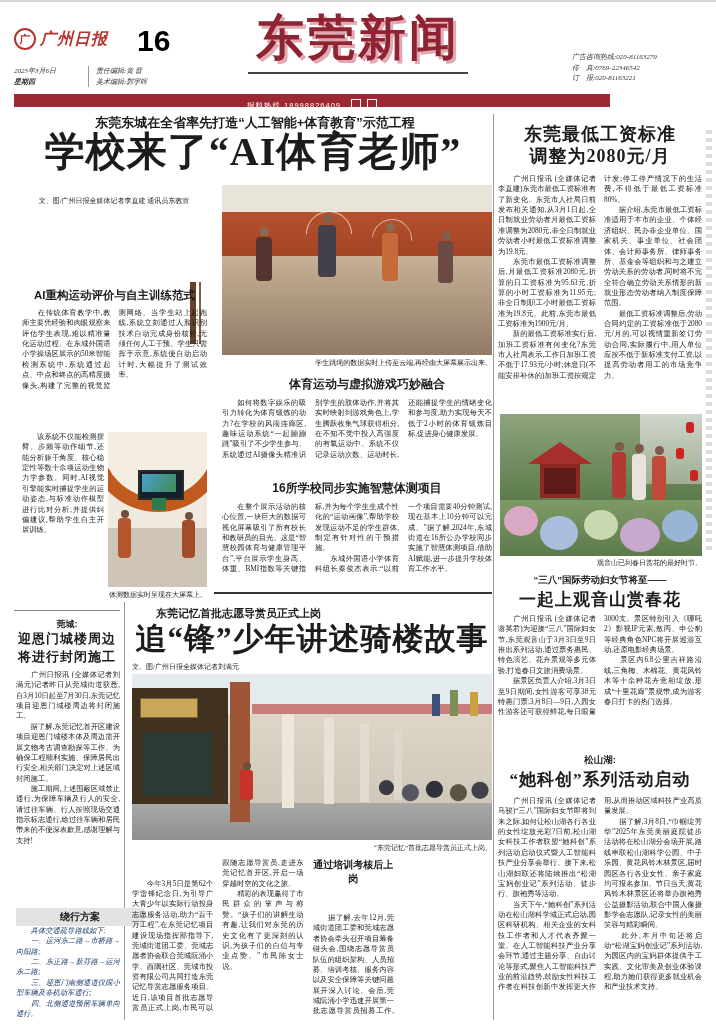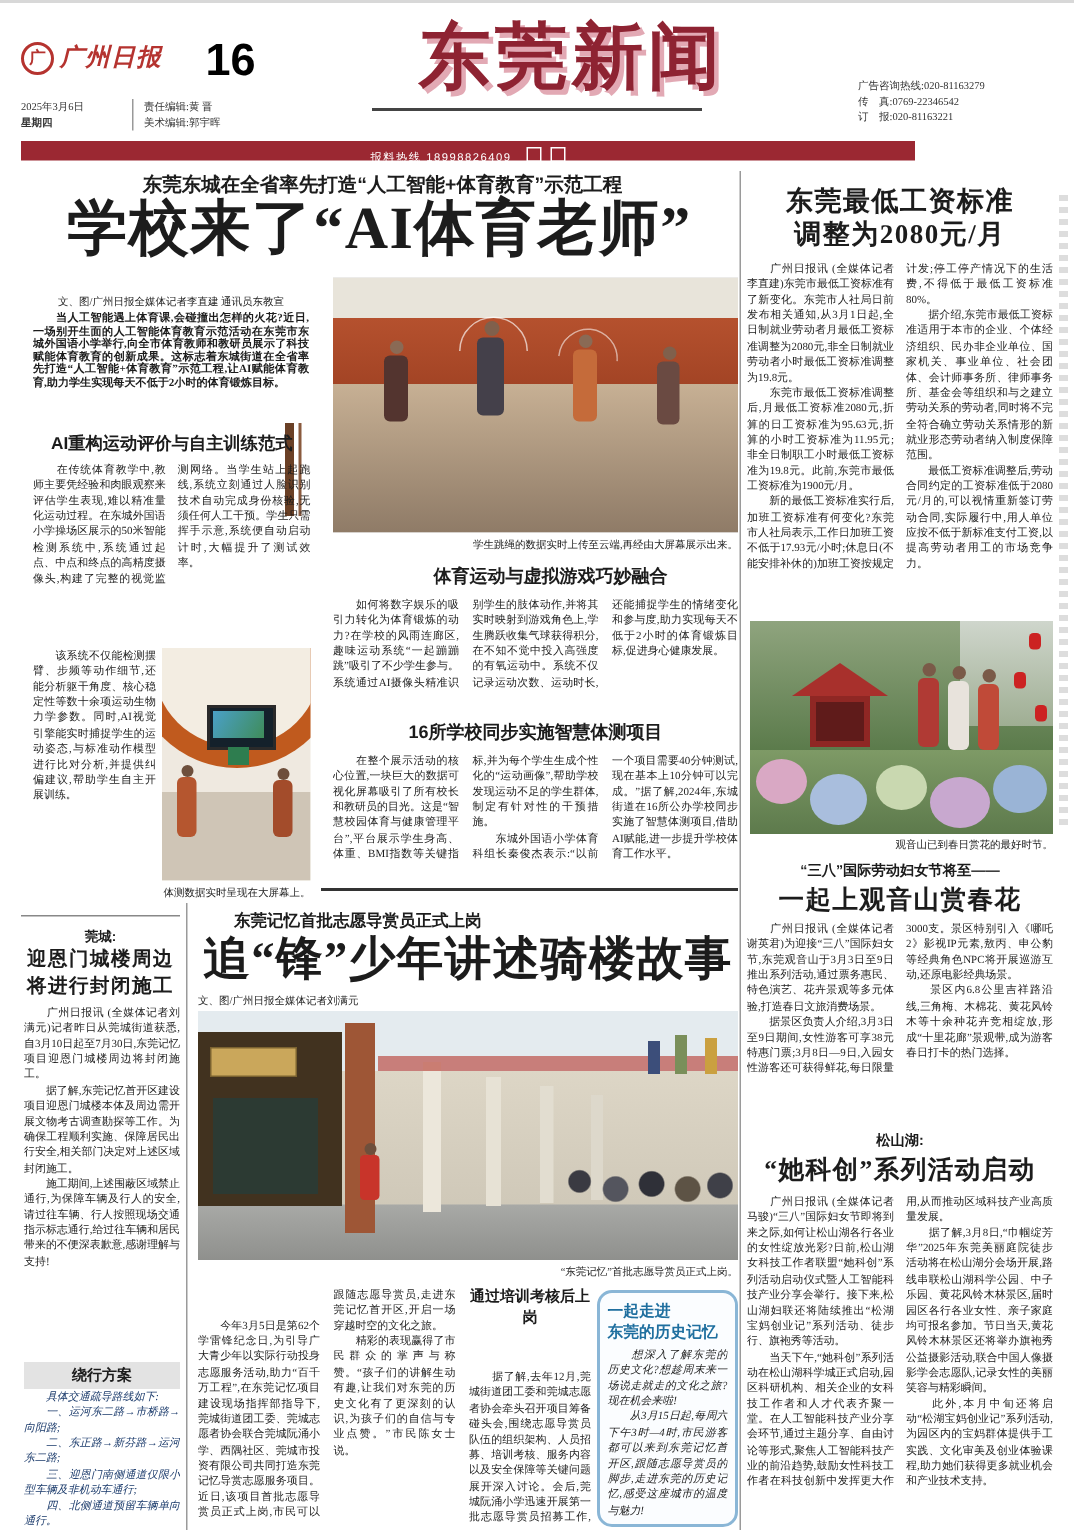--- a/index.html
+++ b/index.html
@@ -10,21 +10,21 @@
   .cols2{column-count:2;column-gap:8px;}
   .cols3{column-count:3;column-gap:9px;}
   .caption{font-size:7px;color:#222;text-align:right;overflow:hidden;white-space:nowrap;}
   .kicker{font-family:"Liberation Sans",sans-serif;font-weight:bold;text-align:center;overflow:hidden;}
   .headline{font-weight:bold;text-align:center;overflow:hidden;letter-spacing:1px;}
   .subhead{font-family:"Liberation Sans",sans-serif;font-weight:bold;text-align:center;overflow:hidden;}
   .vline{position:absolute;width:1px;background:#9a9a9a;}
   .hline{position:absolute;height:1px;background:#555;}
   .ph{position:absolute;overflow:hidden;background:#ddd;}
   .ps{position:absolute;}
-  .masthead-small{font-size:7px;line-height:1.5;color:#333;}
+  .masthead-small{font-size:7px;line-height:1.5;color:#333;font-style:italic;}
   .inline-subhead{font-family:"Liberation Sans",sans-serif;font-weight:bold;text-align:center;
                   font-size:10px;margin:6px 0;break-inside:avoid;}
 </style>
 </head>
 <body>
 
 <div class="page">
 
   <div class="abs" style="left:14px;top:26px;width:120px;height:34px;">
     <span style="display:inline-block;width:18px;height:18px;border:2px solid #b5332f;border-radius:50%;color:#b5332f;font-size:11px;line-height:18px;text-align:center;font-weight:bold;vertical-align:middle;">广</span>
@@ -34,21 +34,21 @@
 
   <div class="abs masthead-small" style="left:14px;top:64px;width:70px;">
     <div>2025年3月6日</div>
     <div style="font-weight:bold;">星期四</div>
   </div>
   <div class="abs masthead-small" style="left:88px;top:64px;width:110px;border-left:1px solid #999;padding-left:7px;">
     <div>责任编辑:黄 晋</div>
     <div>美术编辑:郭宇晖</div>
   </div>
 
-  <div class="abs" style="left:233px;top:4px;width:250px;text-align:right;font-size:48px;font-weight:bold;color:#8e2332;letter-spacing:3px;text-shadow:3px 3px 0 #e2a9b4;">东莞新闻</div>
+  <div class="abs" style="left:233px;top:4px;width:250px;text-align:center;font-size:48px;font-weight:bold;color:#8e2332;letter-spacing:3px;text-shadow:3px 3px 0 #e2a9b4;">东莞新闻</div>
   <div class="abs" style="left:248px;top:70px;width:220px;height:2px;background:#444;"></div>
 
   <div class="abs masthead-small" style="left:572px;top:50px;width:132px;">
     <div>广告咨询热线:020-81163279</div>
     <div>传　真:0769-22346542</div>
     <div>订　报:020-81163221</div>
   </div>
 
   <div class="abs" style="left:14px;top:92px;width:596px;height:13px;background:#9b2832;text-align:center;">
     <span style="color:#fff;font-size:7.5px;line-height:13px;font-family:'Liberation Sans',sans-serif;letter-spacing:1px;">报料热线 18998826409</span>
@@ -59,21 +59,20 @@
   <div class="vline" style="left:493px;top:112px;height:906px;"></div>
   <div class="vline" style="left:124px;top:600px;height:418px;"></div>
   <div class="hline" style="left:214px;top:590px;width:278px;height:2px;background:#333;"></div>
   <div class="hline" style="left:14px;top:608px;width:106px;background:#888;"></div>
   <div class="abs" style="left:706px;top:128px;width:6px;height:420px;background:repeating-linear-gradient(#bbb 0 4px,transparent 4px 8px);opacity:.5;"></div>
 
   <div class="abs kicker" style="left:20px;top:112px;width:470px;font-size:13px;">东莞东城在全省率先打造“人工智能+体育教育”示范工程</div>
   <div class="abs headline" style="left:14px;top:128px;width:478px;font-size:40px;line-height:1.1;">学校来了“AI体育老师”</div>
 
   <div class="abs" style="left:22px;top:194px;width:184px;font-size:7px;text-align:center;color:#222;">文、图/广州日报全媒体记者李直建 通讯员东教宣</div>
-  <div class="abs body" style="left:22px;top:206px;width:184px;height:68px;font-weight:bold;font-size:7.4px;line-height:1.15;">　　当人工智能遇上体育课,会碰撞出怎样的火花?近日,一场别开生面的人工智能体育教育示范活动在东莞市东城外国语小学举行,向全市体育教师和教研员展示了科技赋能体育教育的创新成果。这标志着东城街道在全省率先打造“人工智能+体育教育”示范工程,让AI赋能体育教育,助力学生实现每天不低于2小时的体育锻炼目标。</div>
 
   <div class="abs" style="left:190px;top:280px;width:6px;height:62px;background:#6a4026;"></div>
   <div class="abs" style="left:199px;top:280px;width:2px;height:62px;background:#8a5a3e;"></div>
 
   <div class="ph" style="left:222px;top:183px;width:270px;height:170px;">
     <div class="ps" style="left:0;top:0;width:100%;height:16%;background:#e8e4da;"></div>
     <div class="ps" style="left:0;top:16%;width:100%;height:26%;background:linear-gradient(#b5512e,#a34425);"></div>
     <div class="ps" style="left:0;top:42%;width:100%;height:58%;background:linear-gradient(#c7b094,#8f7b67);"></div>
     <div class="ps" style="left:34px;top:52px;width:16px;height:44px;background:#53342f;border-radius:4px;"></div>
     <div class="ps" style="left:38px;top:42px;width:9px;height:9px;background:#8a6a55;border-radius:50%;"></div>
@@ -112,21 +111,21 @@
   <div class="abs subhead" style="left:222px;top:478px;width:270px;font-size:12px;">16所学校同步实施智慧体测项目</div>
   <div class="abs body cols3" style="left:222px;top:500px;width:270px;height:84px;">　　在整个展示活动的核心位置,一块巨大的数据可视化屏幕吸引了所有校长和教研员的目光。这是“智慧校园体育与健康管理平台”,平台展示学生身高、体重、BMI指数等关键指标,并为每个学生生成个性化的“运动画像”,帮助学校发现运动不足的学生群体,制定有针对性的干预措施。
 　　东城外国语小学体育科组长秦俊杰表示:“以前一个项目需要40分钟测试,现在基本上10分钟可以完成。”据了解,2024年,东城街道在16所公办学校同步实施了智慧体测项目,借助AI赋能,进一步提升学校体育工作水平。</div>
 
   <div class="abs kicker" style="left:14px;top:616px;width:106px;font-size:9px;">莞城:</div>
   <div class="abs headline" style="left:14px;top:628px;width:106px;font-size:13px;line-height:1.35;white-space:pre-wrap;">迎恩门城楼周边
 将进行封闭施工</div>
   <div class="abs body" style="left:16px;top:668px;width:104px;height:234px;">　　广州日报讯 (全媒体记者刘满元)记者昨日从莞城街道获悉,自3月10日起至7月30日,东莞记忆项目迎恩门城楼周边将封闭施工。
 　　据了解,东莞记忆首开区建设项目迎恩门城楼本体及周边需开展文物考古调查勘探等工作。为确保工程顺利实施、保障居民出行安全,相关部门决定对上述区域封闭施工。
 　　施工期间,上述围蔽区域禁止通行,为保障车辆及行人的安全,请过往车辆、行人按照现场交通指示标志通行,给过往车辆和居民带来的不便深表歉意,感谢理解与支持!</div>
-  <div class="abs subhead" style="left:16px;top:906px;width:104px;font-size:10px;background:#e3e3e3;padding:2px 0;">绕行方案</div>
+  <div class="abs subhead" style="left:16px;top:906px;width:104px;font-size:10px;background:#e3e3e3;padding:2px 12px;">绕行方案</div>
   <div class="abs body" style="left:16px;top:924px;width:104px;height:96px;font-style:italic;color:#1a3a6b;">　　具体交通疏导路线如下:
 　　一、运河东二路→市桥路→向阳路;
 　　二、东正路→新芬路→运河东二路;
 　　三、迎恩门南侧通道仅限小型车辆及非机动车通行;
 　　四、北侧通道预留车辆单向通行。</div>
 
   <div class="abs kicker" style="left:132px;top:604px;width:360px;font-size:11px;text-align:left;padding-left:24px;">东莞记忆首批志愿导赏员正式上岗</div>
   <div class="abs headline" style="left:132px;top:618px;width:360px;font-size:31px;line-height:1.2;">追“锋”少年讲述骑楼故事</div>
   <div class="abs" style="left:132px;top:660px;width:170px;font-size:7px;color:#222;">文、图/广州日报全媒体记者刘满元</div>
 
@@ -153,26 +152,20 @@
   <div class="abs caption" style="left:132px;top:841px;width:360px;">“东莞记忆”首批志愿导赏员正式上岗。</div>
 
   <div class="abs body cols3" style="left:132px;top:856px;width:262px;height:162px;">
     <div style="white-space:pre-wrap;">　　今年3月5日是第62个学雷锋纪念日,为引导广大青少年以实际行动投身志愿服务活动,助力“百千万工程”,在东莞记忆项目建设现场指挥部指导下,莞城街道团工委、莞城志愿者协会联合莞城阮涌小学、西隅社区、莞城市投资有限公司共同打造东莞记忆导赏志愿服务项目。近日,该项目首批志愿导赏员正式上岗,市民可以跟随志愿导赏员,走进东莞记忆首开区,开启一场穿越时空的文化之旅。
 　　精彩的表现赢得了市民群众的掌声与称赞。“孩子们的讲解生动有趣,让我们对东莞的历史文化有了更深刻的认识,为孩子们的自信与专业点赞。”市民陈女士说。</div>
     <div class="inline-subhead">通过培训考核后上岗</div>
     <div style="white-space:pre-wrap;">　　据了解,去年12月,莞城街道团工委和莞城志愿者协会牵头召开项目筹备碰头会,围绕志愿导赏员队伍的组织架构、人员招募、培训考核、服务内容以及安全保障等关键问题展开深入讨论。会后,莞城阮涌小学迅速开展第一批志愿导赏员招募工作,经层层筛选,最终确定16名学生入选预备队伍。
 　　今年1月上旬,“校内+实地”培训拉开序幕,老师从历史文化、讲解技巧、语言表达等方面对志愿导赏员进行系统培训。2月下旬,他们顺利通过考核,正式成为东莞记忆志愿导赏员队伍的一员。</div>
   </div>
 
-  <div class="abs" style="left:398px;top:858px;width:94px;height:158px;border:2px solid #8ab6d6;border-radius:10px;background:#fbfdff;box-sizing:border-box;padding:5px 5px;overflow:hidden;">
-    <div style="font-family:'Liberation Sans',sans-serif;font-weight:bold;font-size:10.5px;color:#1f6f9f;">一起走进</div>
-    <div style="font-family:'Liberation Sans',sans-serif;font-weight:bold;font-size:10.5px;color:#1f6f9f;margin-bottom:3px;">东莞的历史记忆</div>
-    <div class="body" style="font-style:italic;height:118px;">　　想深入了解东莞的历史文化?想趁周末来一场说走就走的文化之旅?现在机会来啦!
-　　从3月15日起,每周六下午3时—4时,市民游客都可以来到东莞记忆首开区,跟随志愿导赏员的脚步,走进东莞的历史记忆,感受这座城市的温度与魅力!</div>
-  </div>
 
   <div class="abs headline" style="left:498px;top:120px;width:204px;font-size:18px;">东莞最低工资标准</div>
   <div class="abs headline" style="left:498px;top:142px;width:204px;font-size:18px;">调整为2080元/月</div>
   <div class="abs body cols2" style="left:498px;top:172px;width:204px;height:236px;">　　广州日报讯 (全媒体记者李直建)东莞市最低工资标准有了新变化。东莞市人社局日前发布相关通知,从3月1日起,全日制就业劳动者月最低工资标准调整为2080元,非全日制就业劳动者小时最低工资标准调整为19.8元。
 　　东莞市最低工资标准调整后,月最低工资标准2080元,折算的日工资标准为95.63元,折算的小时工资标准为11.95元;非全日制职工小时最低工资标准为19.8元。此前,东莞市最低工资标准为1900元/月。
 　　新的最低工资标准实行后,加班工资标准有何变化?东莞市人社局表示,工作日加班工资不低于17.93元/小时;休息日(不能安排补休的)加班工资按规定计发;停工停产情况下的生活费,不得低于最低工资标准80%。
 　　据介绍,东莞市最低工资标准适用于本市的企业、个体经济组织、民办非企业单位、国家机关、事业单位、社会团体、会计师事务所、律师事务所、基金会等组织和与之建立劳动关系的劳动者,同时将不完全符合确立劳动关系情形的新就业形态劳动者纳入制度保障范围。
 　　最低工资标准调整后,劳动合同约定的工资标准低于2080元/月的,可以视情重新签订劳动合同,实际履行中,用人单位应按不低于新标准支付工资,以提高劳动者用工的市场竞争力。</div>
 
   <div class="ph" style="left:500px;top:412px;width:202px;height:142px;">

